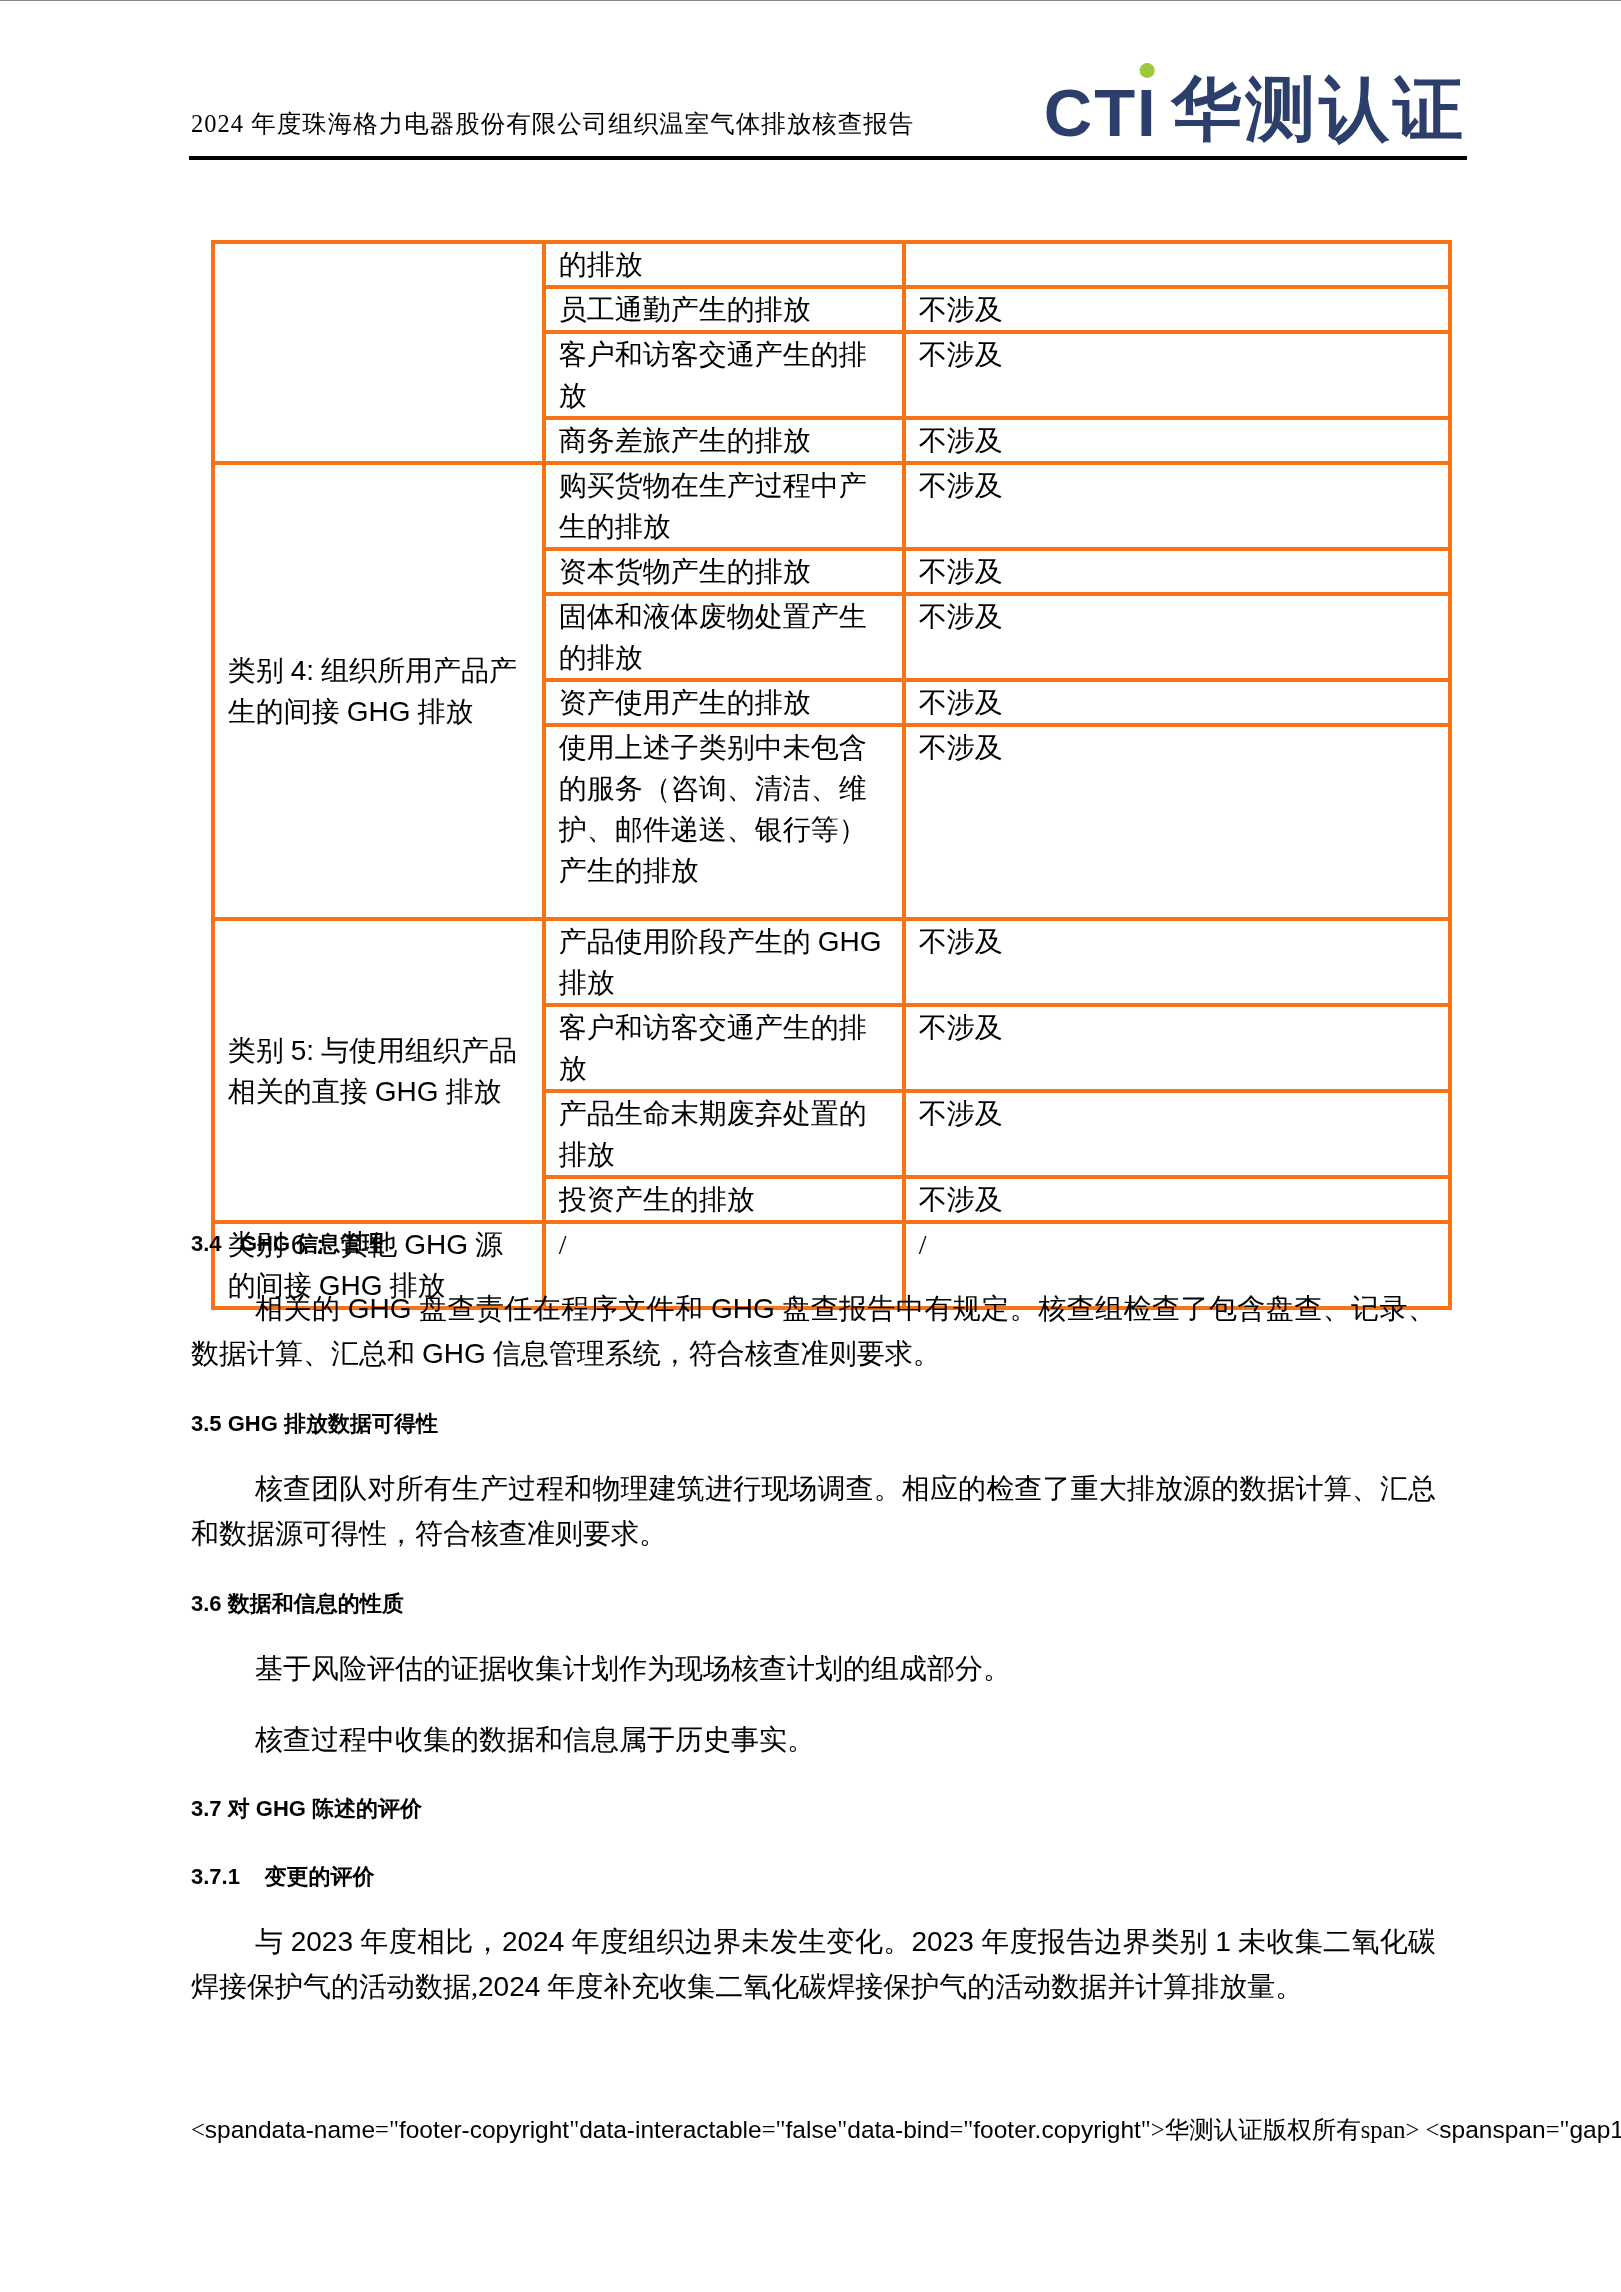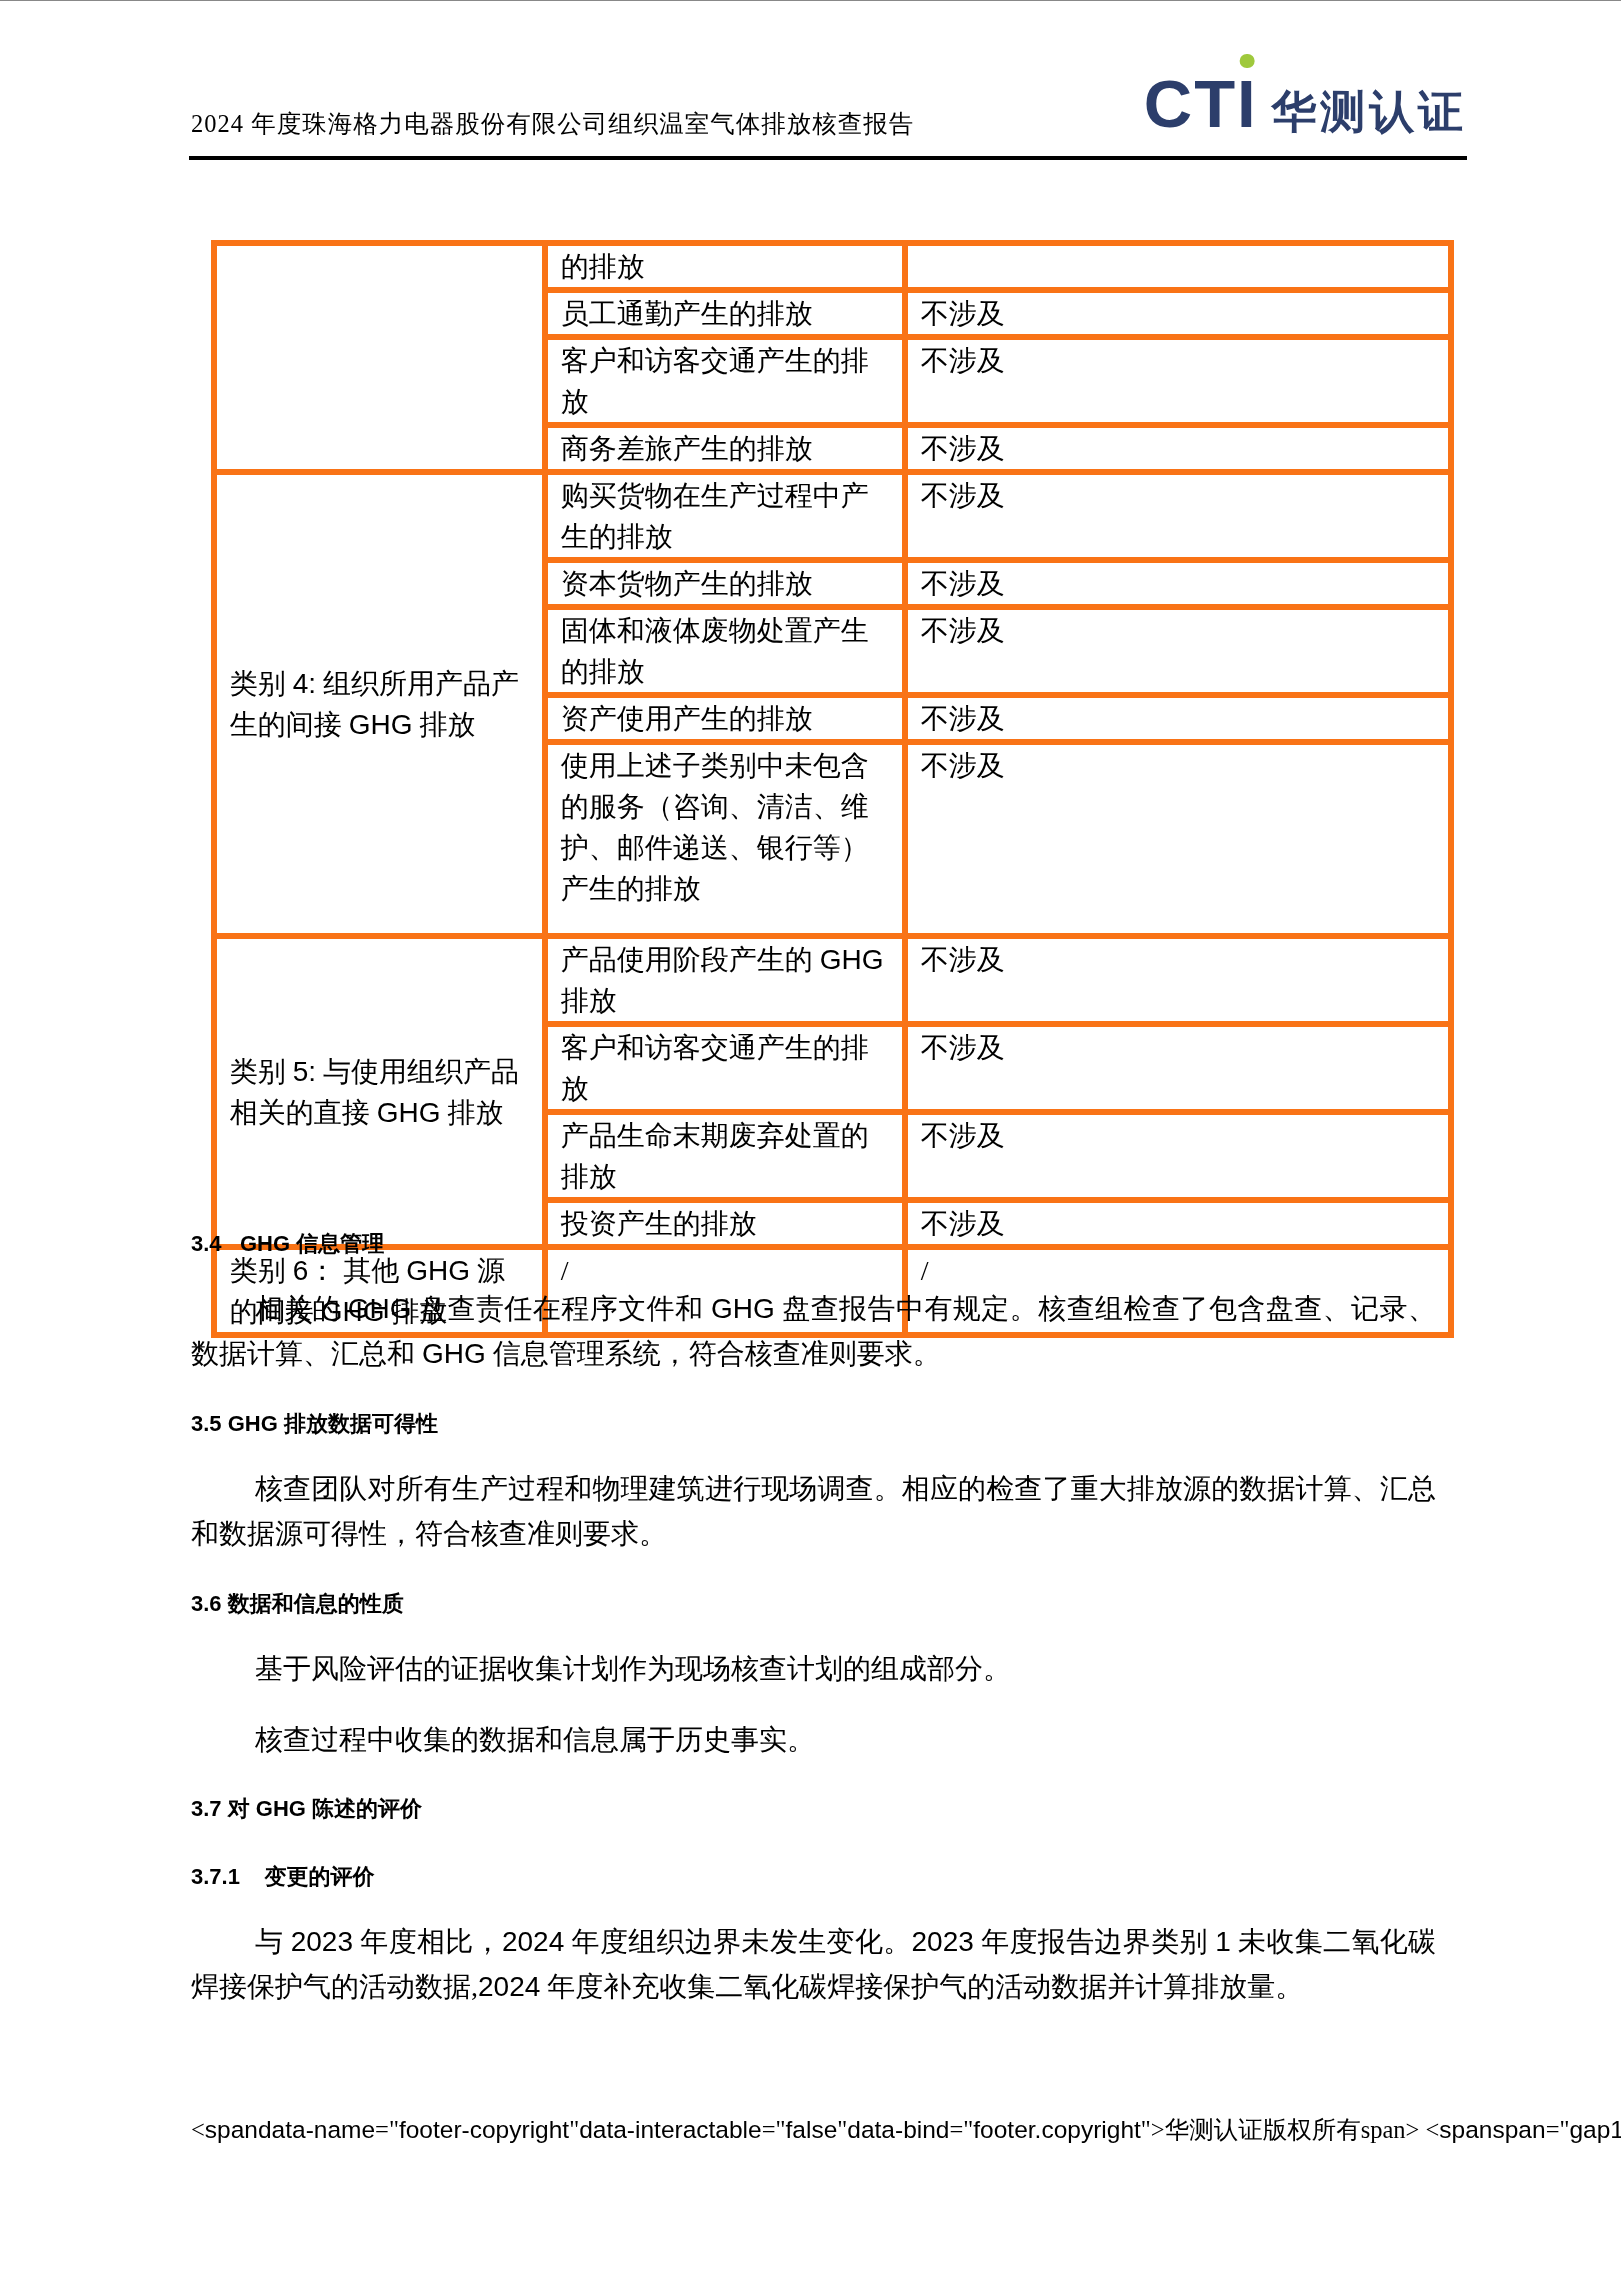--- a/index.html
+++ b/index.html
@@ -27,35 +27,35 @@
     font-weight:700;font-size:67px;line-height:0.82;
     letter-spacing:2px;color:#2c3e6b;
   }
   .cti-i{position:relative;display:inline-block;}
   .logo-dot{
     position:absolute;top:-23.5px;left:50%;transform:translateX(-50%);
     width:14.7px;height:14.7px;border-radius:50%;background:#9fc93c;
   }
   .brand{
     font-family:"Liberation Sans", sans-serif;
-    font-weight:700;font-size:45px;line-height:0.92;
+    font-weight:700;font-size:70px;line-height:0.92;
     letter-spacing:3.9px;color:#2c3e6b;
   }
   .header-rule{
     position:absolute;left:189px;top:155px;width:1278px;height:3.9px;
     background:#000;
   }
   
   table.ghg{
     position:absolute;left:211px;top:239px;
     width:1237px;border-collapse:collapse;table-layout:fixed;
     font-size:28px;line-height:41px;
   }
   table.ghg td{
-    border:6px solid #f97316;
+    border:4px solid #f97316;
     padding:0 12.7px;
     vertical-align:top;
     overflow:hidden;
   }
   table.ghg td.cat{vertical-align:middle;}
   tr.r1{height:40px;} tr.rs{height:42px;} tr.rd{height:83px;}
   tr.rq{height:194px;} tr.rlast{height:80px;}
   
   .body-flow{
     position:absolute;left:191px;top:1194px;width:1245px;

